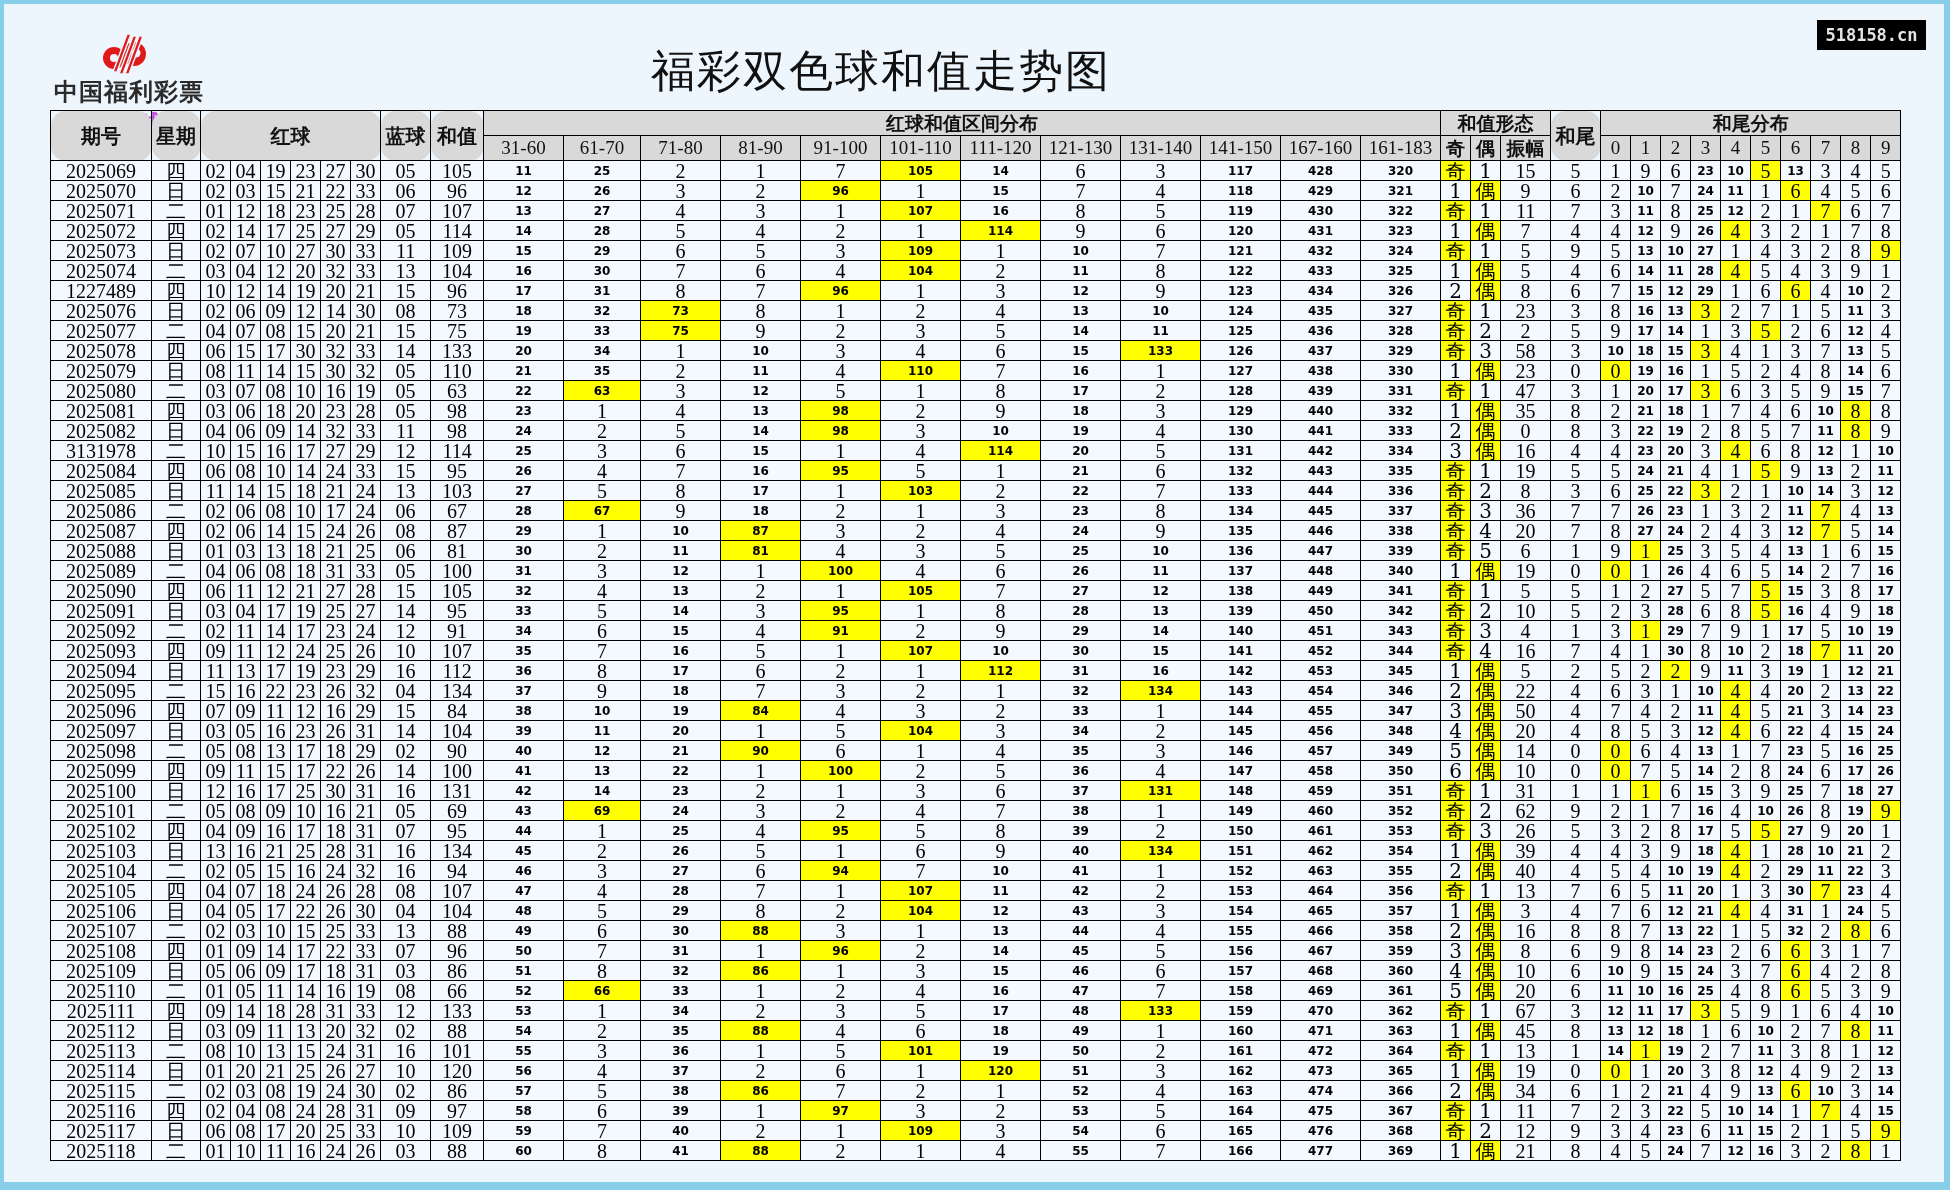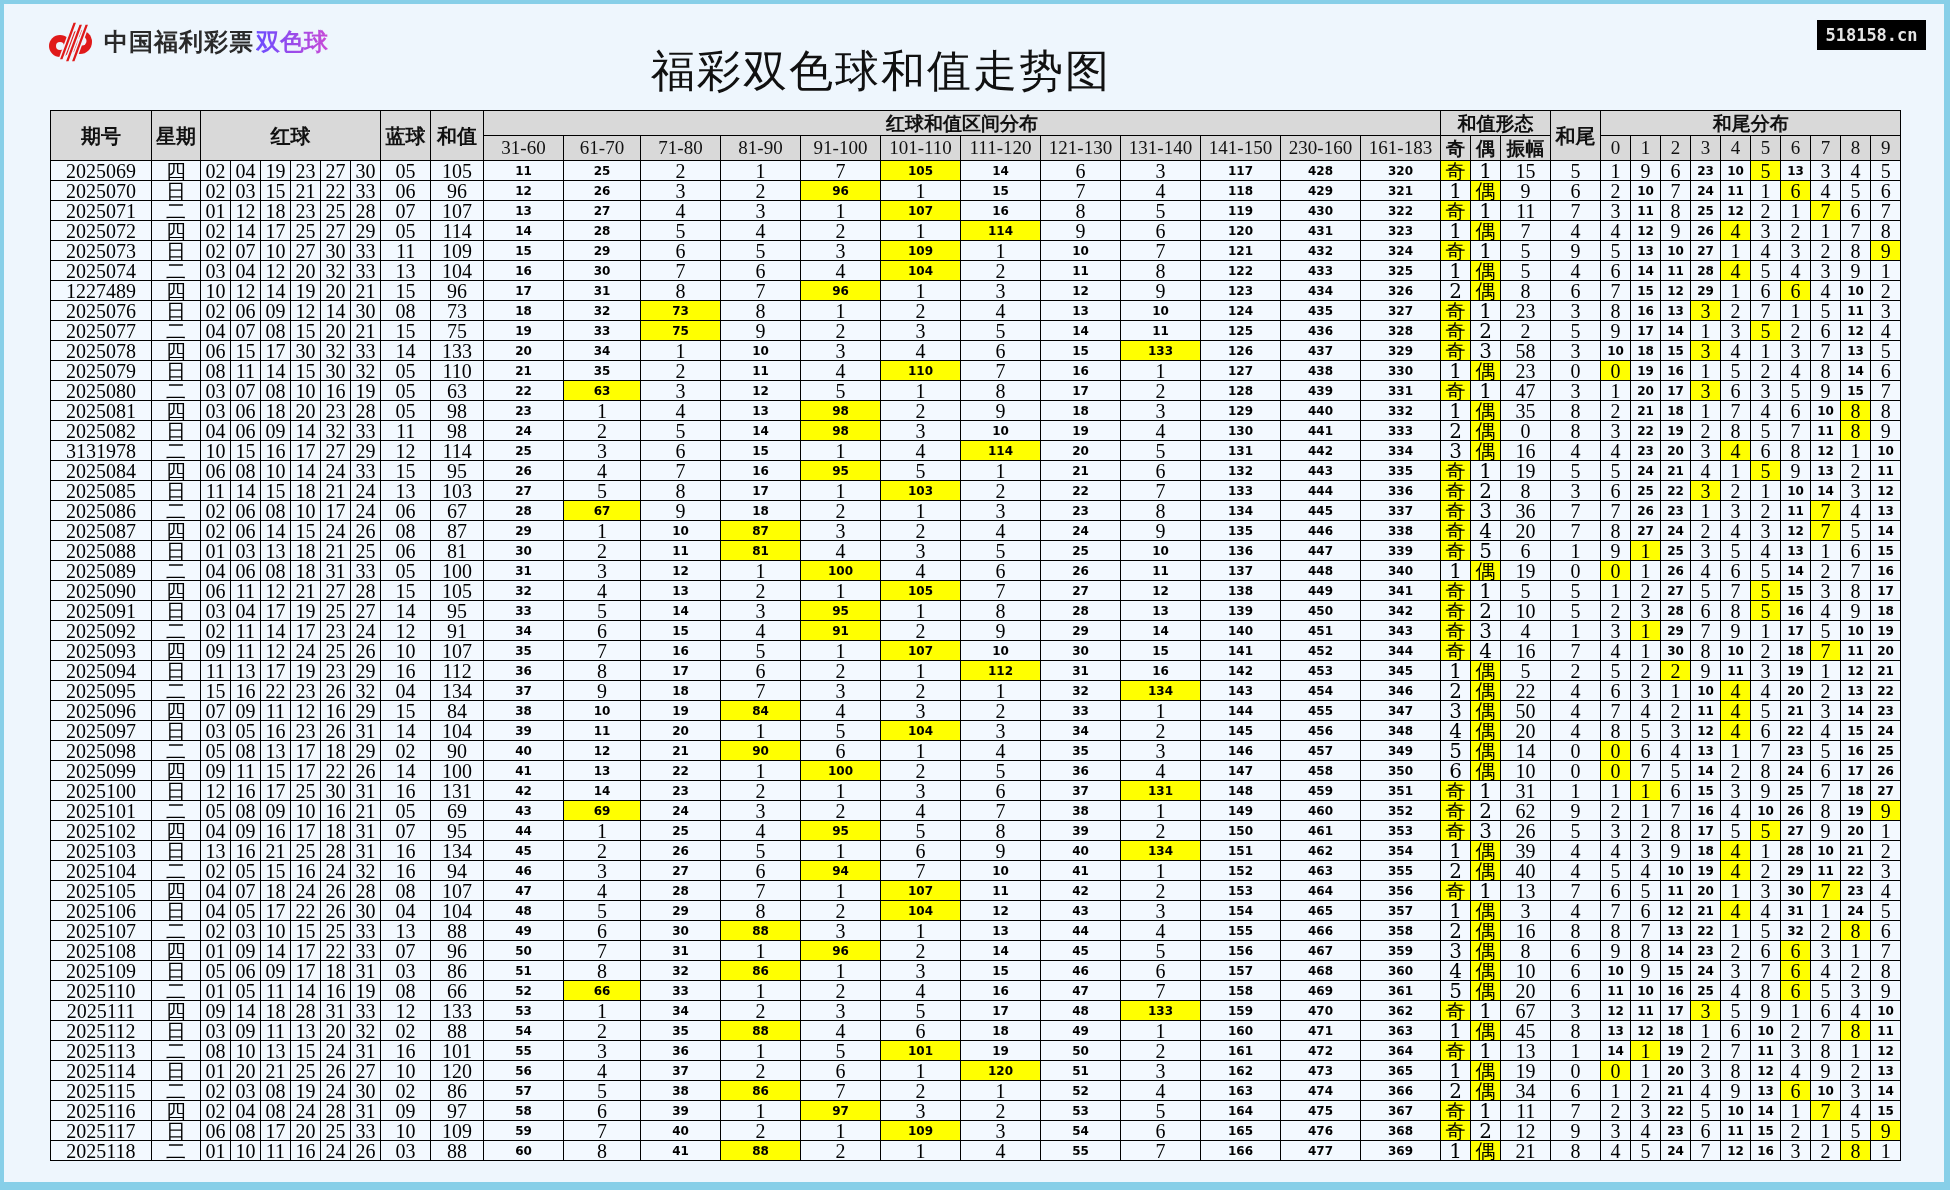--- a/index.html
+++ b/index.html
@@ -1,27 +1,27 @@
 <!DOCTYPE html>
 <html><head>
 <meta charset="utf-8">
 <style>
   html,body{margin:0;padding:0;}
   body{width:1950px;height:1190px;background:#87cfe8;position:relative;overflow:hidden;font-family:"DejaVu Serif",serif;}
   .frame{position:absolute;left:4px;top:4px;width:1940px;height:1178px;background:#eef6fd;}
-  .logo{position:absolute;left:46px;top:20px;height:44px;display:flex;align-items:center;}
+  .logo{position:absolute;left:46px;top:32px;height:44px;display:flex;align-items:center;flex-direction:column;}
   .logo-mark{width:50px;height:44px;position:relative;}
   .logo-text{font-family:"DejaVu Sans",sans-serif;font-weight:bold;font-size:24px;color:#2a2a2a;margin-left:8px;letter-spacing:1px;}
   .logo-sub{font-family:"DejaVu Sans",sans-serif;font-weight:bold;font-size:24px;margin-left:2px;background:linear-gradient(90deg,#6a4cff,#c84bd6);-webkit-background-clip:text;background-clip:text;color:transparent;}
   .title{position:absolute;left:0;width:1762px;top:42px;text-align:center;font-family:"DejaVu Serif",serif;font-size:44px;color:#111;letter-spacing:2px;}
   .wm{position:absolute;left:1817px;top:20px;width:109px;height:30px;background:#000;color:#e5e5e5;font-family:"DejaVu Sans Mono",monospace;font-size:17px;line-height:30px;text-align:center;font-weight:bold;}
   table.trend{position:absolute;left:50px;top:110px;border-collapse:collapse;table-layout:fixed;width:1851px;}
   table.trend td, table.trend th{border:1px solid #000;padding:0;text-align:center;white-space:nowrap;overflow:hidden;}
   table.trend th{background:#d9d9d9;font-weight:bold;font-size:19px;font-family:"DejaVu Serif",serif;height:24px;line-height:22px;color:#111;}
-  table.trend th.big{font-size:20px;}
+  table.trend th.big{font-size:20px;border-radius:15px;}
   table.trend th.rng{font-weight:normal;font-size:19px;font-family:"Liberation Serif",serif;margin-top:16px;}
   table.trend td{height:19px;line-height:18px;font-size:20px;font-family:"Liberation Serif",serif;background:#f3f9ff;color:#000;}
   td.sm{font-size:12px !important;font-weight:bold;font-family:"DejaVu Sans",sans-serif !important;}
   td.hit{background:#ffff00 !important;}
   td.ball{font-size:20px;}
   td.oe{font-family:"DejaVu Serif",serif !important;font-size:18px;}
 </style>
 </head>
 <body>
 
@@ -101,21 +101,21 @@
       <th class="rng">31-60</th>
       <th class="rng">61-70</th>
       <th class="rng">71-80</th>
       <th class="rng">81-90</th>
       <th class="rng">91-100</th>
       <th class="rng">101-110</th>
       <th class="rng">111-120</th>
       <th class="rng">121-130</th>
       <th class="rng">131-140</th>
       <th class="rng">141-150</th>
-      <th class="rng">230-160</th>
+      <th class="rng">167-160</th>
       <th class="rng">161-183</th>
       <th>奇</th>
       <th>偶</th>
       <th>振幅</th>
       <th class="rng">0</th>
       <th class="rng">1</th>
       <th class="rng">2</th>
       <th class="rng">3</th>
       <th class="rng">4</th>
       <th class="rng">5</th>

